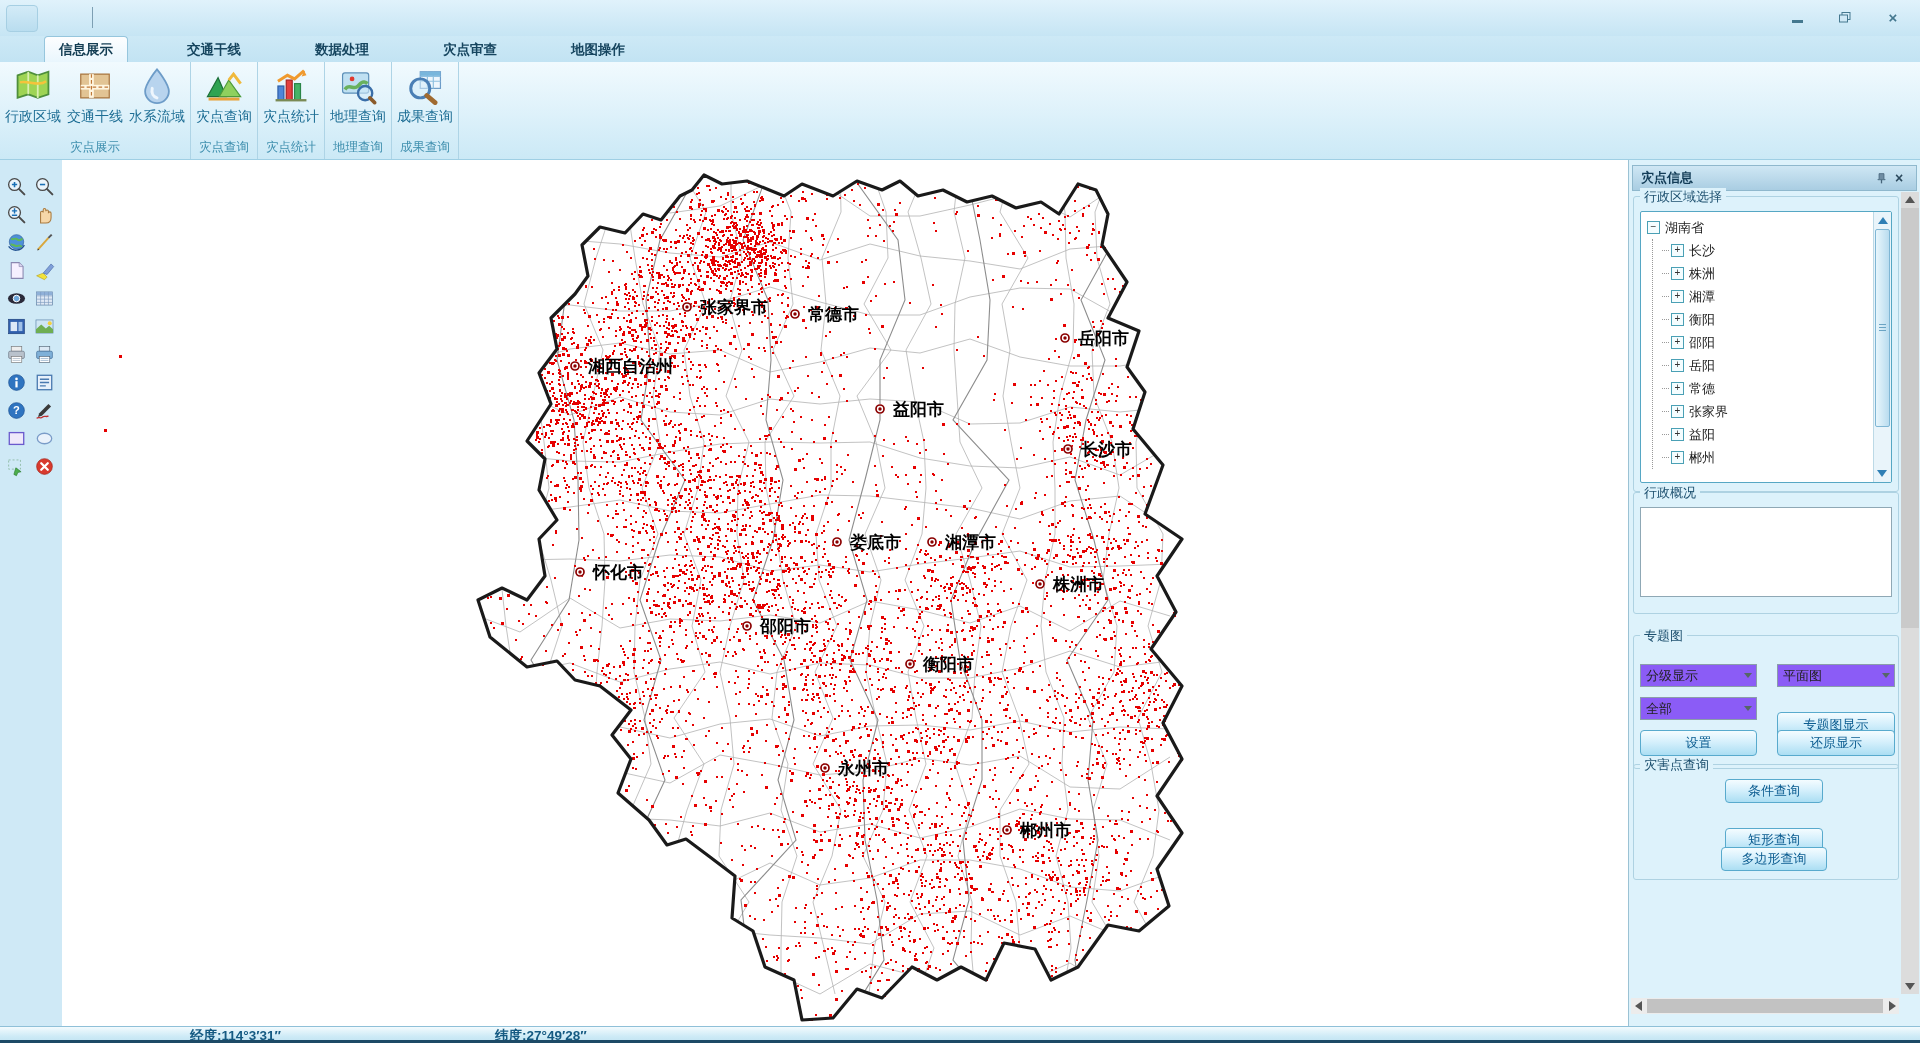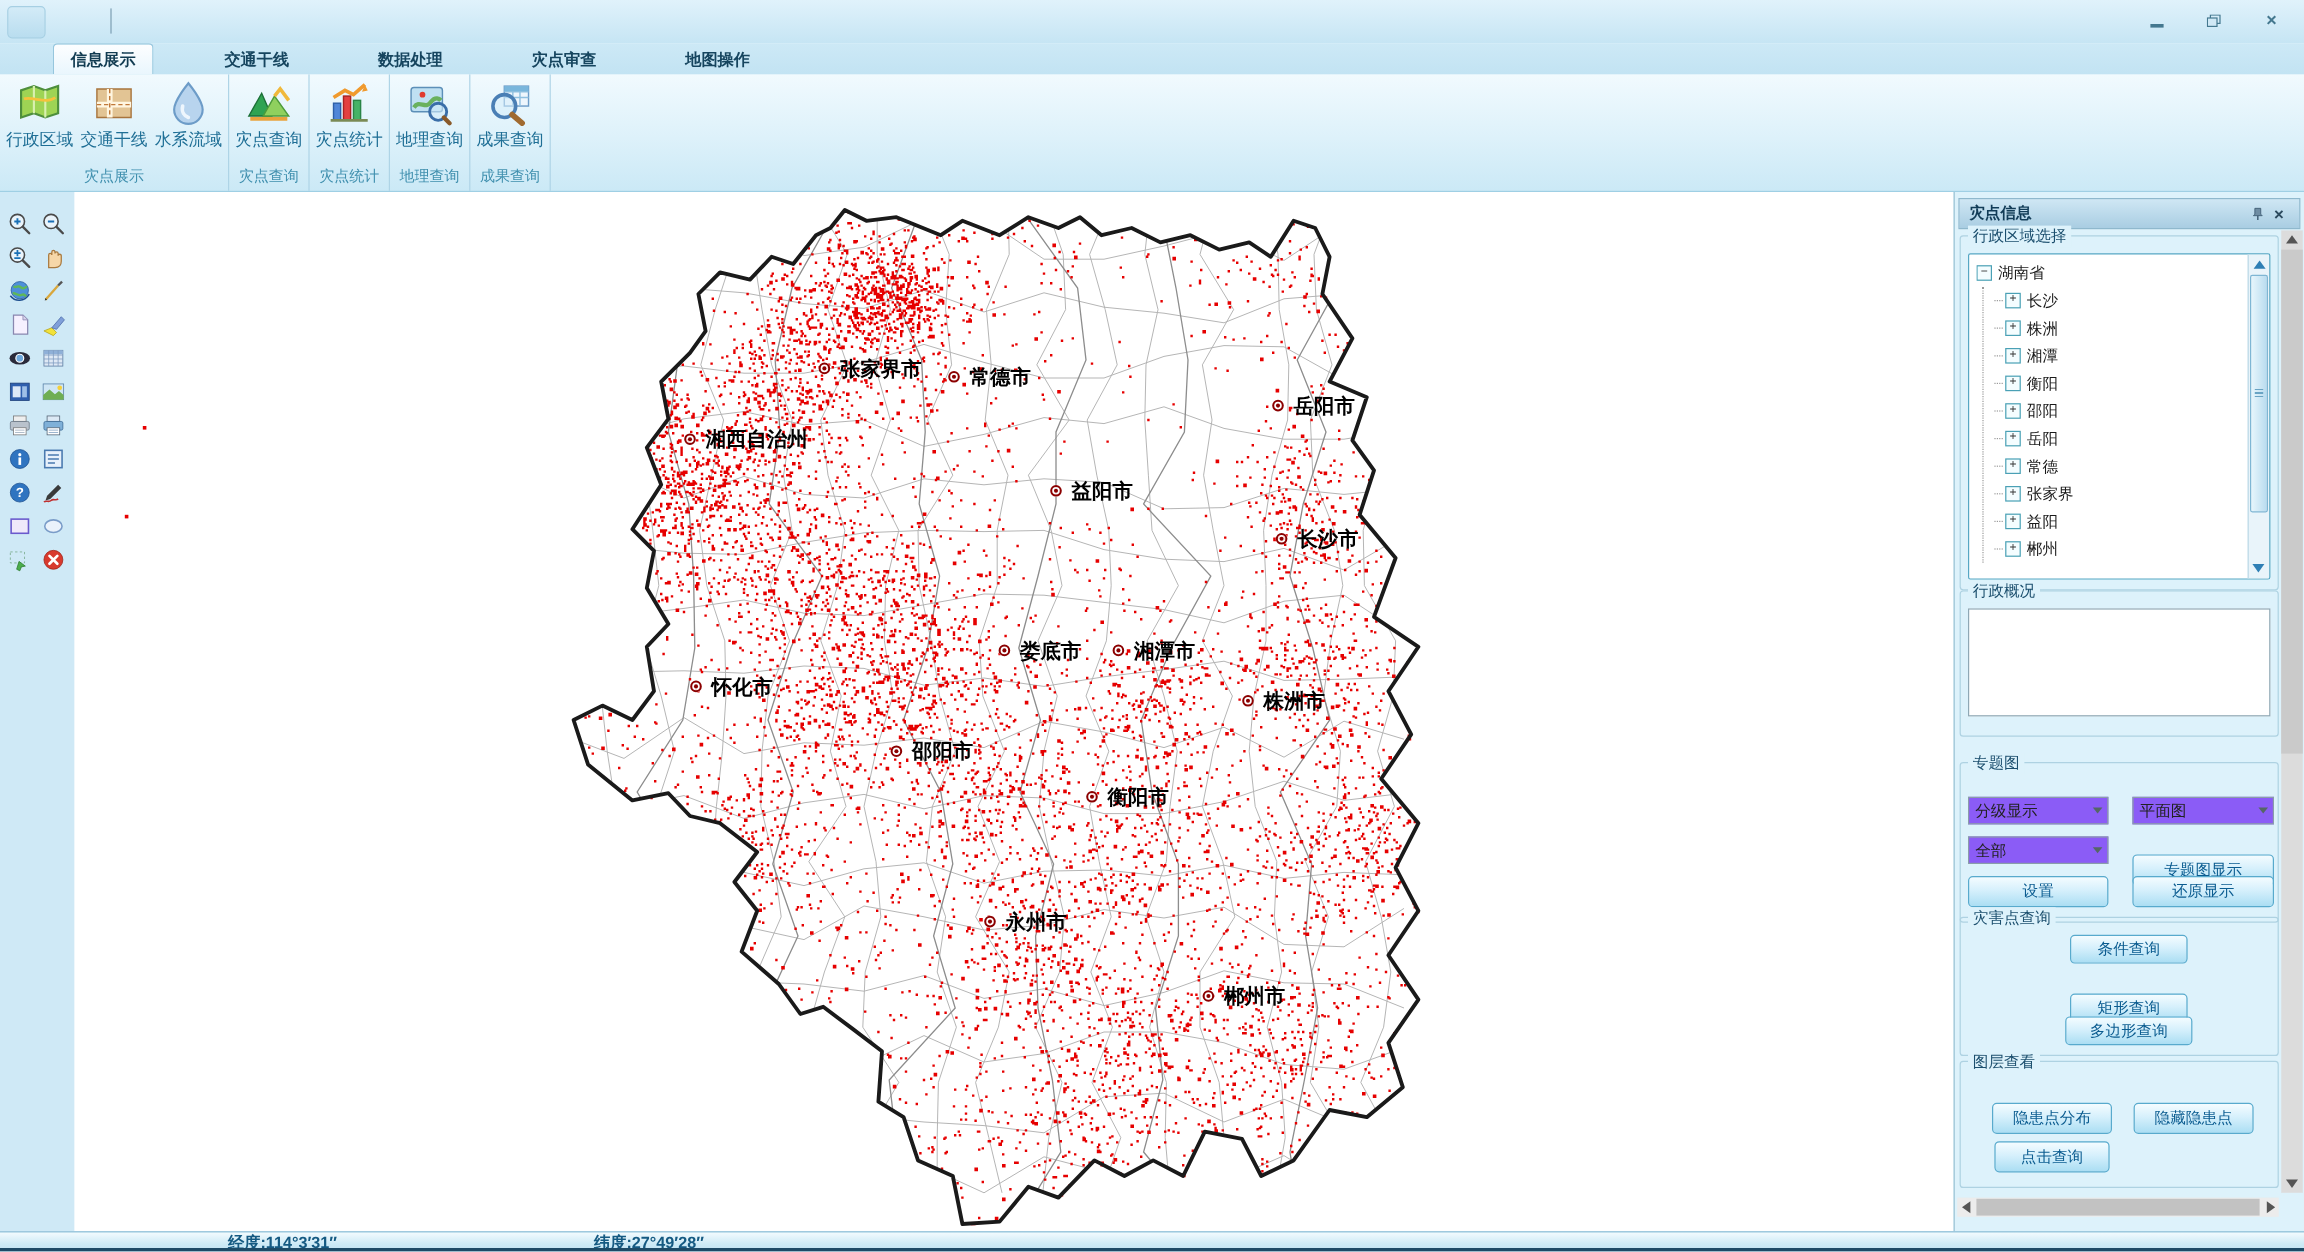--- a/index.html
+++ b/index.html
@@ -598,26 +598,20 @@
       <div class="pbtn" style="left:143px;top:94px;width:118px;height:26px;">还原显示</div>
     </div>
 
     <div class="gbox" id="gb-disaster">
       <span class="glab">灾害点查询</span>
       <div class="pbtn" style="left:91px;top:14px;width:98px;height:24px;">条件查询</div>
       <div class="pbtn" style="left:91px;top:63px;width:98px;height:24px;">矩形查询</div>
       <div class="pbtn" style="left:87px;top:82px;width:106px;height:24px;">多边形查询</div>
     </div>
 
-    <div class="gbox" id="gb-layer">
-      <span class="glab">图层查看</span>
-      <div class="pbtn" style="left:26px;top:34px;width:100px;height:26px;">隐患点分布</div>
-      <div class="pbtn" style="left:144px;top:34px;width:100px;height:26px;">隐藏隐患点</div>
-      <div class="pbtn" style="left:28px;top:66px;width:96px;height:26px;">点击查询</div>
-    </div>
 
     <div id="panel-vscroll">
       <div class="tri-up"></div>
       <div class="vthumb"></div>
       <div class="tri-down"></div>
     </div>
     <div id="panel-hscroll">
       <div class="harrow" style="left:0;">
           <div class="tri-left"></div>
         </div>

